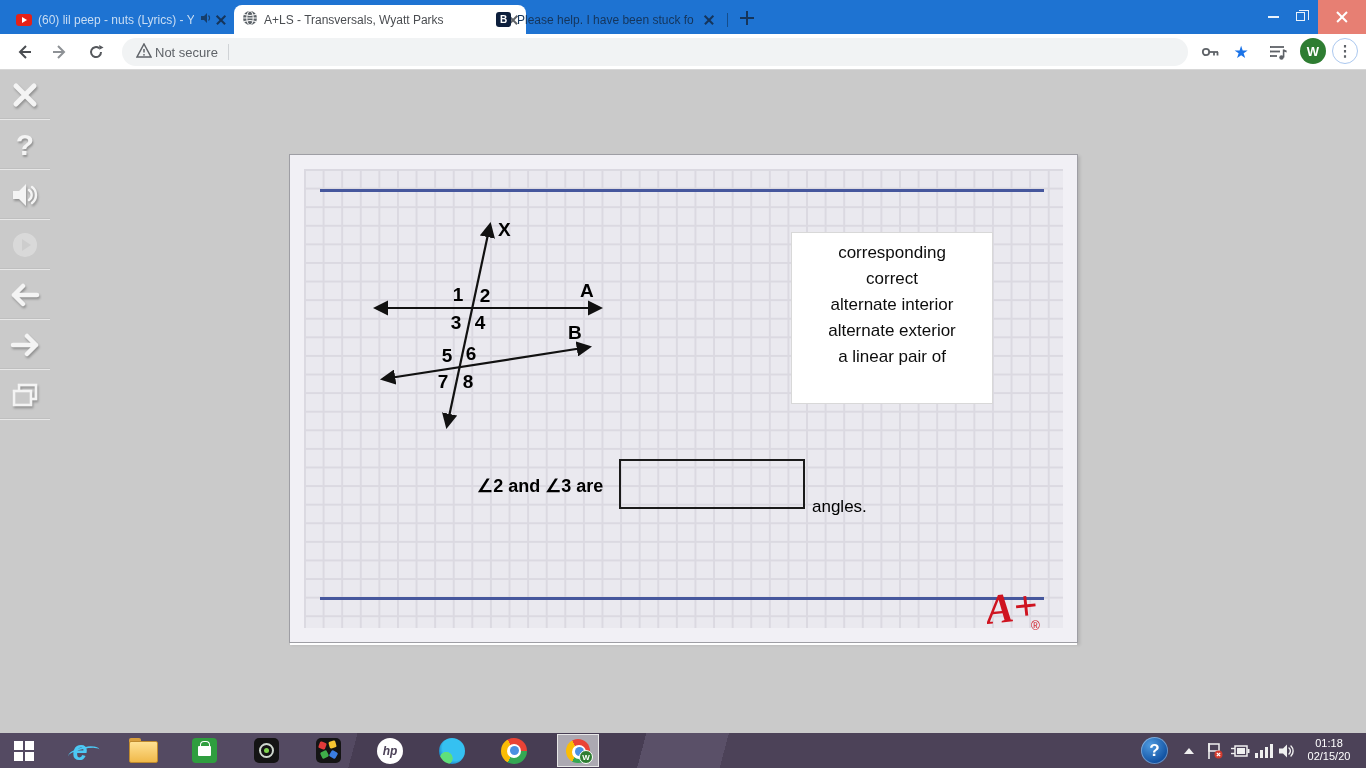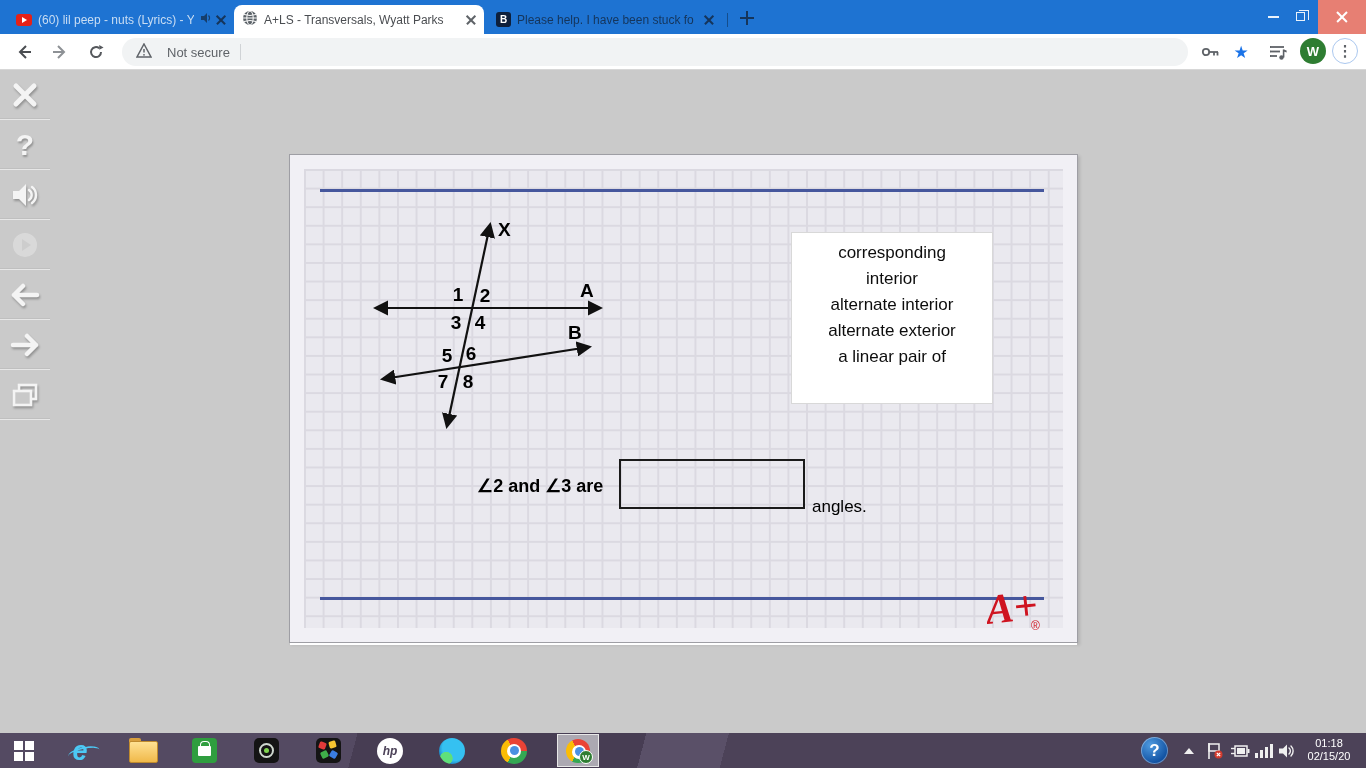--- a/index.html
+++ b/index.html
@@ -6,21 +6,21 @@
   html,body { width:1366px; height:768px; overflow:hidden; }
   body { font-family:"Liberation Sans", sans-serif; background:#cacaca; }
   .screen { position:relative; width:1366px; height:768px; }
   .abs { position:absolute; }
 
   
   .titlebar { position:absolute; top:0; left:0; width:1366px; height:34px; background:#1e73d2; }
   .tab { position:absolute; top:5px; height:29px; display:flex; align-items:center; font-size:12px; padding:0 8px; }
   .tab .title { flex:1; overflow:hidden; white-space:nowrap; margin:0 6px; }
   .tab-inactive-1 { left:8px; width:226px; color:#c9ddf3; }
-  .tab-active { left:234px; width:250px; background:#ffffff; border-radius:8px 8px 0 0; color:#4a4d51; }
+  .tab-active { left:234px; width:292px; background:#ffffff; border-radius:8px 8px 0 0; color:#4a4d51; }
   .tab-inactive-3 { left:488px; width:234px; color:#15355b; }
   .favicon-yt { width:16px; height:12px; background:#e62117; border-radius:3px; position:relative; flex:0 0 auto; }
   .favicon-yt::after { content:""; position:absolute; left:6px; top:3px; border-left:5px solid #fff; border-top:3px solid transparent; border-bottom:3px solid transparent; }
   .favicon-globe { flex:0 0 auto; }
   .favicon-brainly { width:15px; height:15px; background:#0d1f3c; border-radius:3px; color:#fff; font-weight:bold; font-size:10px; display:flex; align-items:center; justify-content:center; flex:0 0 auto; }
   .tab-x { position:relative; width:10px; height:10px; flex:0 0 auto; cursor:pointer; }
   .tab-x::before,.tab-x::after { content:""; position:absolute; left:-1px; top:4px; width:12px; height:1.6px; background:currentColor; }
   .tab-x::before { transform:rotate(45deg);} .tab-x::after { transform:rotate(-45deg);}
   .tab-sep { position:absolute; left:727px; top:13px; width:1px; height:14px; background:rgba(10,40,70,.5); }
   .newtab { position:absolute; left:737px; top:8px; width:20px; height:20px; }
@@ -32,21 +32,21 @@
   .winctl-restore::before { content:""; position:absolute; left:1.5px; top:-3.5px; width:9px; height:9px; border:1.4px solid #eaf2fb; border-left:none; border-bottom:none; }
   .winctl-close { position:absolute; left:1318px; top:0; width:48px; height:34px; background:#e77f73; }
   .winctl-close::before,.winctl-close::after { content:""; position:absolute; left:17px; top:16px; width:14px; height:1.8px; background:#fff; }
   .winctl-close::before { transform:rotate(45deg);} .winctl-close::after { transform:rotate(-45deg);}
 
   
   .toolbar { position:absolute; top:34px; left:0; width:1366px; height:36px; background:#ffffff; border-bottom:1px solid #d7d7d7; }
   .nav-ic { position:absolute; top:6px; width:24px; height:24px; display:flex; align-items:center; justify-content:center; }
   .omnibox { position:absolute; left:122px; top:4px; width:1066px; height:28px; background:#f1f3f4; border-radius:14px; display:flex; align-items:center; padding:0 14px; }
   .omni-sep { width:1px; height:16px; background:#d0d3d6; margin:0 10px; }
-  .omni-notsecure { color:#5f6368; font-size:13px; margin-left:15px; }
+  .omni-notsecure { color:#5f6368; font-size:13px; margin-left:3px; }
   .omni-url { color:#202124; font-size:13.5px; }
   .star-glyph { color:#1a73e8; font-size:17px; }
   .avatar { position:absolute; left:1300px; top:4px; width:26px; height:26px; border-radius:50%; background:#2e7d32; color:#fff; font-size:13px; font-weight:bold; display:flex; align-items:center; justify-content:center; }
   .menu-dots { position:absolute; left:1332px; top:4px; width:26px; height:26px; border-radius:50%; border:1.5px solid #abc8ef; color:#5f6368; font-size:15px; font-weight:bold; display:flex; align-items:center; justify-content:center; }
 
   
   .page { position:absolute; top:70px; left:0; width:1366px; height:663px; background:#cacaca; }
 
   
   .side { position:absolute; left:0; top:0; width:50px; height:663px; }
@@ -269,21 +269,21 @@
           <text x="88" y="116" text-anchor="middle">3</text>
           <text x="112" y="116" text-anchor="middle">4</text>
           <text x="79" y="149" text-anchor="middle">5</text>
           <text x="103" y="147" text-anchor="middle">6</text>
           <text x="75" y="175" text-anchor="middle">7</text>
           <text x="100" y="175" text-anchor="middle">8</text>
         </svg>
 
         <div class="optbox">
           <div class="opt">corresponding</div>
-          <div class="opt">interior</div>
+          <div class="opt">correct</div>
           <div class="opt">alternate interior</div>
           <div class="opt">alternate exterior</div>
           <div class="opt">a linear pair of</div>
         </div>
 
         <span class="q-prefix">∠2 and ∠3 are</span>
         <input class="answer-box" type="text" value="" style="">
         <span class="q-suffix">angles.</span>
 
 

